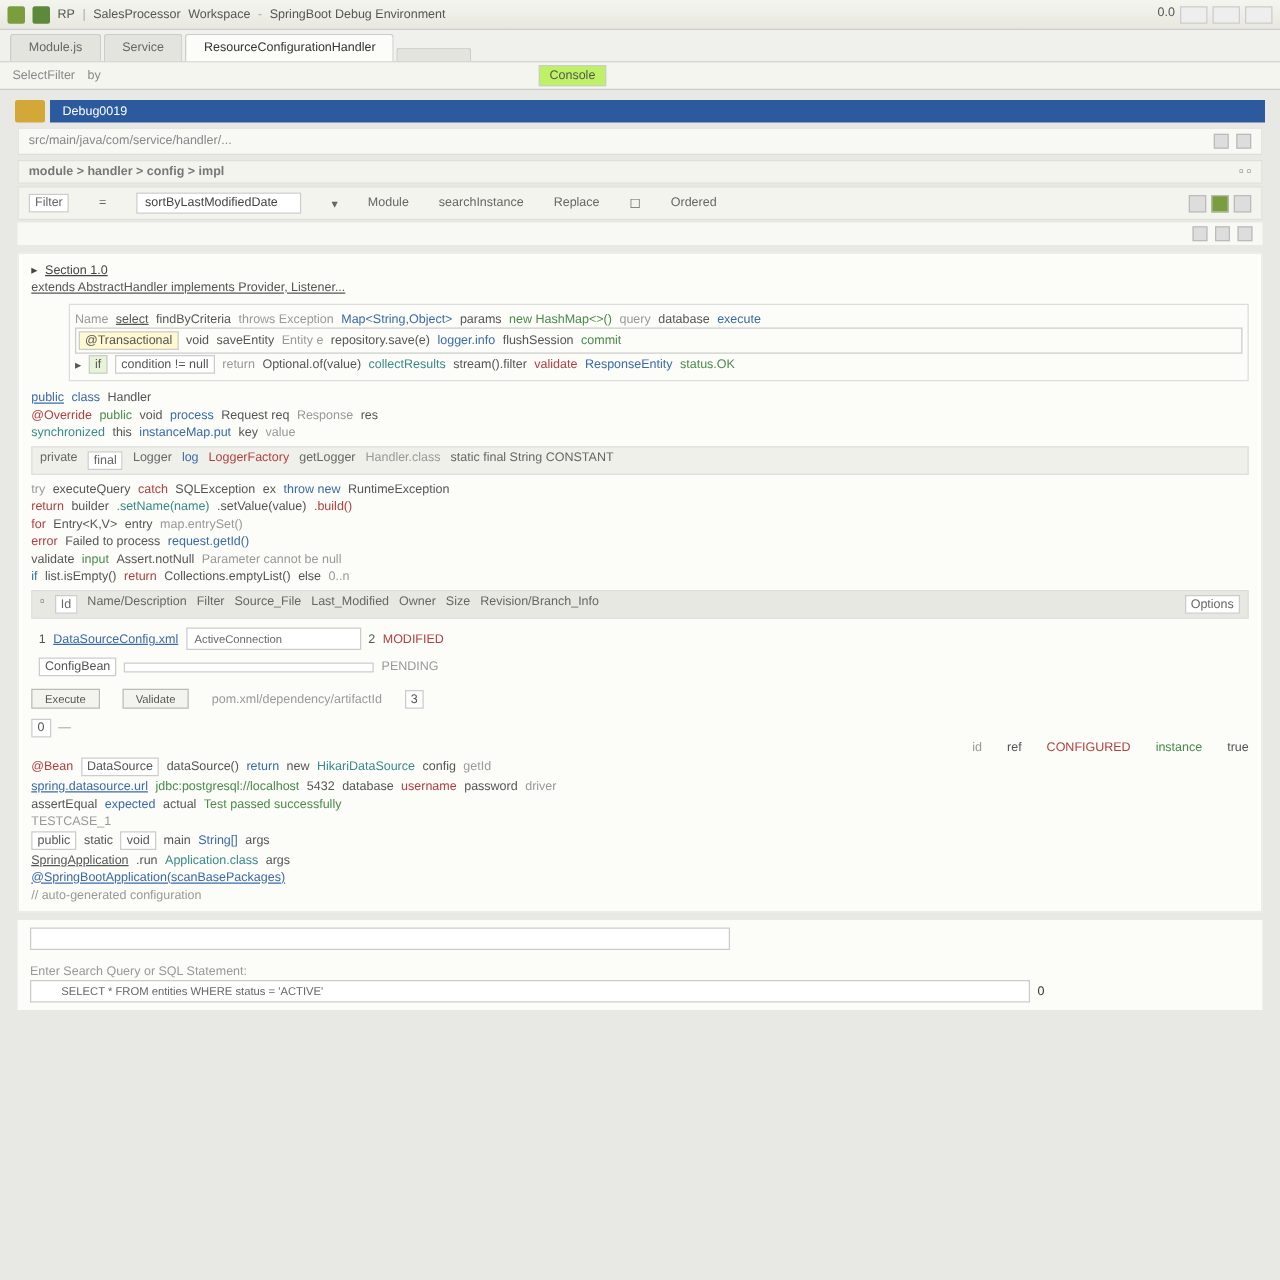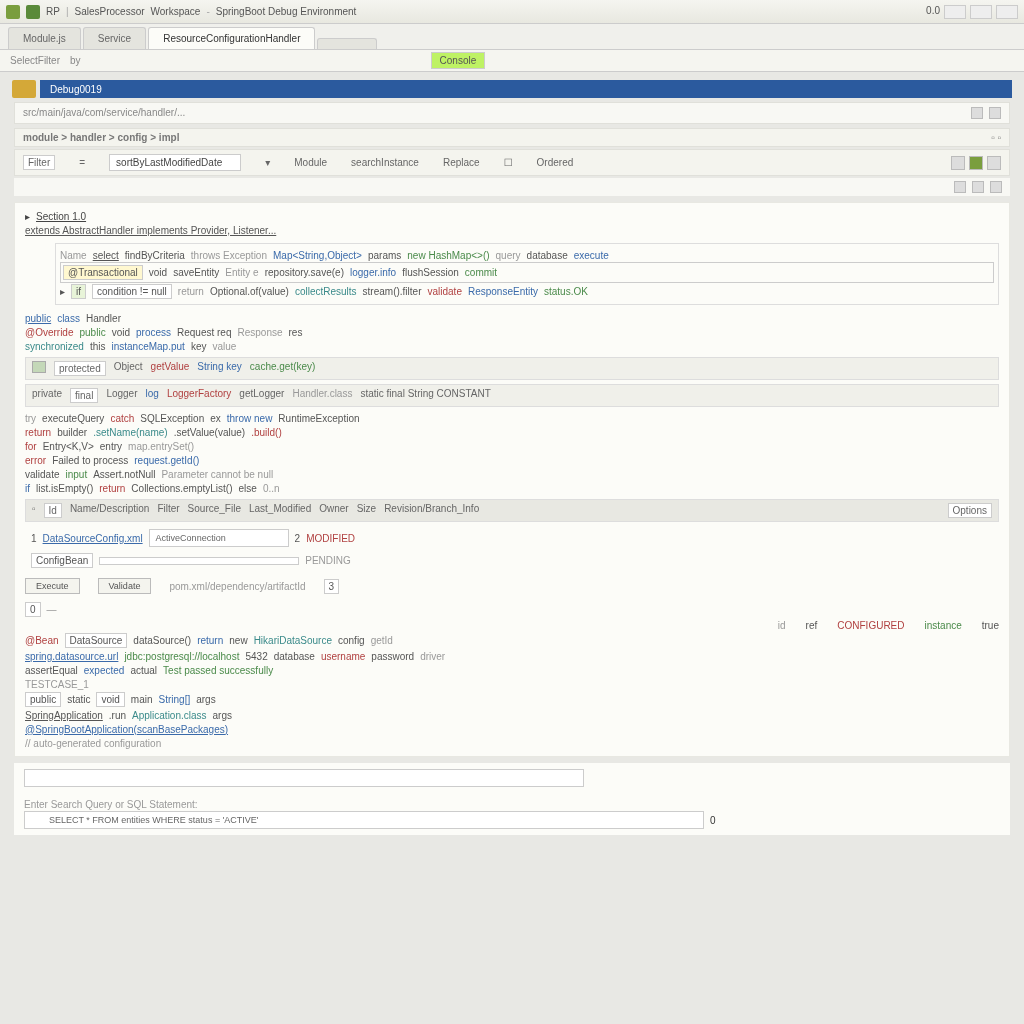--- a/index.html
+++ b/index.html
@@ -185,28 +185,20 @@
   </div>
   <div class="row">
     <span class="teal">synchronized</span>
       <span>this</span>
       <span class="blue">instanceMap.put</span>
       <span>key</span>
       <span class="gray">value</span>
   </div>
 
   <div class="bar2">
-    <span style="width:14px;height:12px;background:#c4d8b8;border:1px solid #aaa;"></span>
-    <span class="box">protected</span>
-      <span>Object</span>
-      <span class="red">getValue</span>
-      <span class="blue">String key</span>
-      <span class="grn">cache.get(key)</span>
-  </div>
-  <div class="bar2">
     <span>private</span>
       <span class="box">final</span>
       <span>Logger</span>
       <span class="blue">log</span>
       <span class="red">LoggerFactory</span>
       <span>getLogger</span>
       <span class="gray">Handler.class</span>
       <span>static final String CONSTANT</span>
   </div>
 
@@ -346,16 +338,16 @@
       <span class="gray">// auto-generated configuration</span>
     </div>
 </div>
 
 <div class="sec">
   <div class="input" style="width:560px;margin-bottom:10px;height:18px;"></div>
   <div class="row">
       <span class="gray">Enter Search Query or SQL Statement:</span>
     </div>
   <div style="display:flex;gap:6px;align-items:center;">
-    <div class="input" style="width:680px;padding-left:24px;">SELECT * FROM entities WHERE status = 'ACTIVE'</div>
+    <div class="input" style="width:800px;padding-left:24px;">SELECT * FROM entities WHERE status = 'ACTIVE'</div>
     <span>0</span>
   </div>
 </div>
 
 </body></html>

